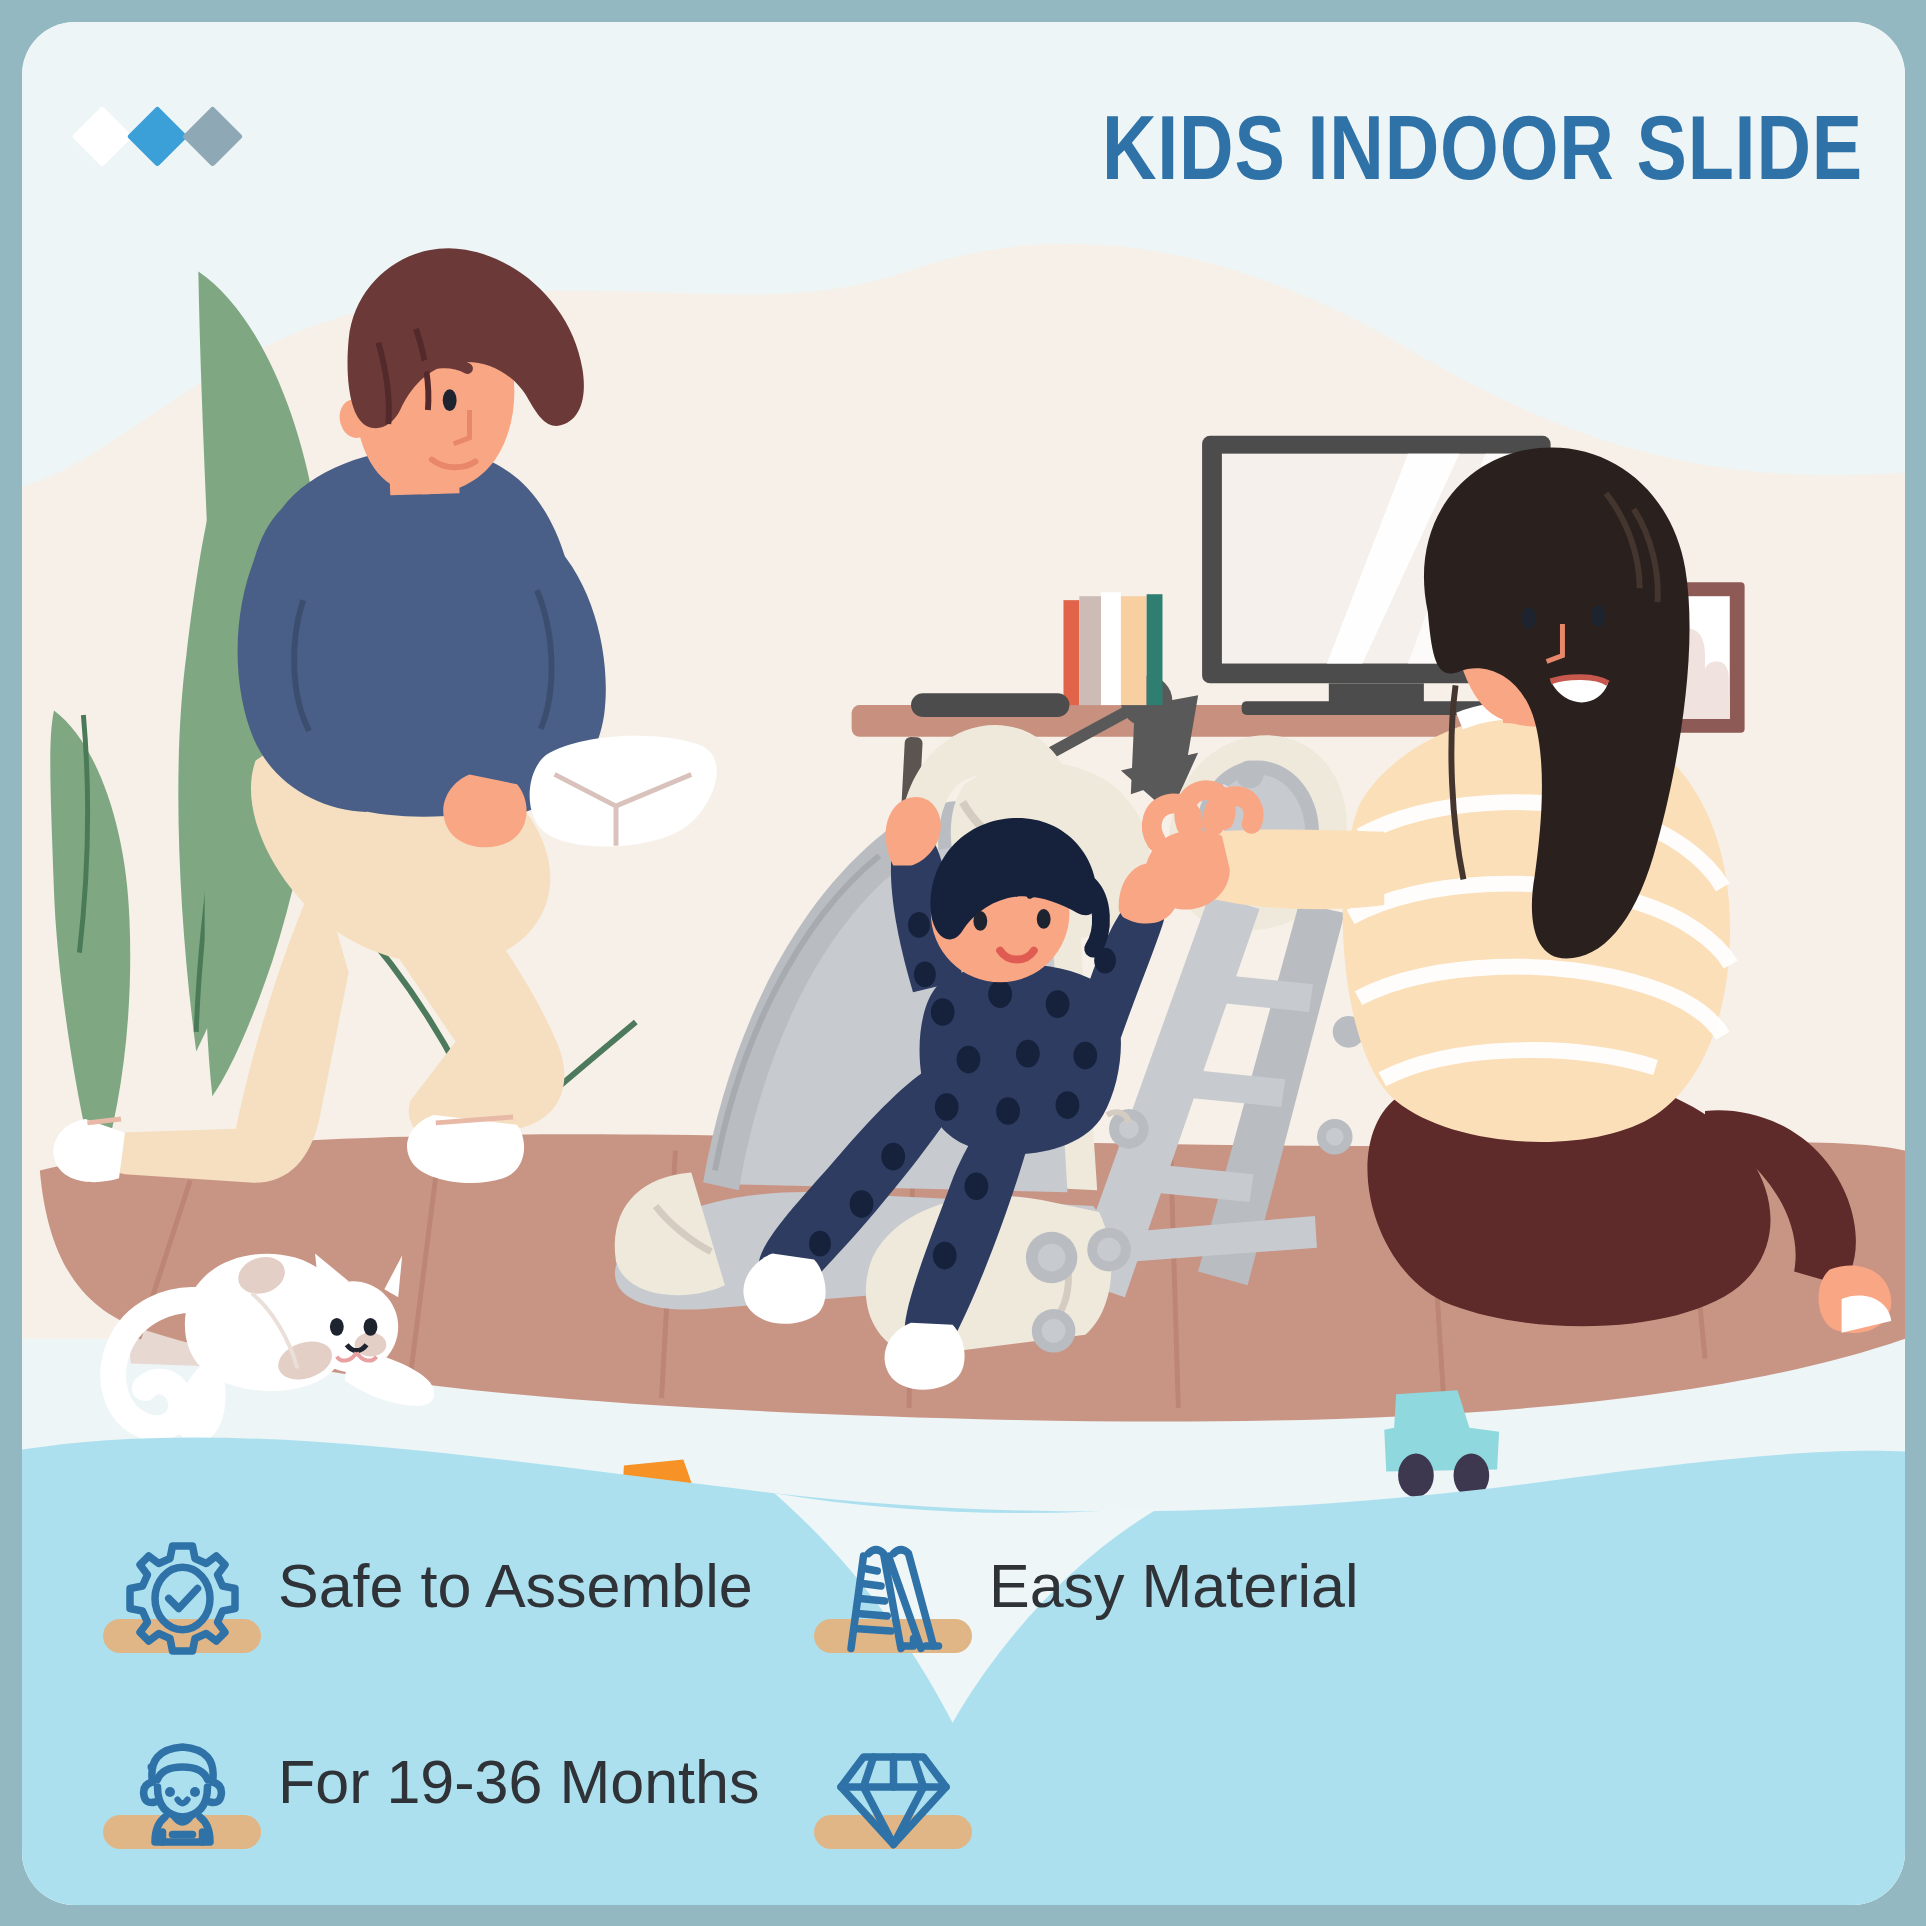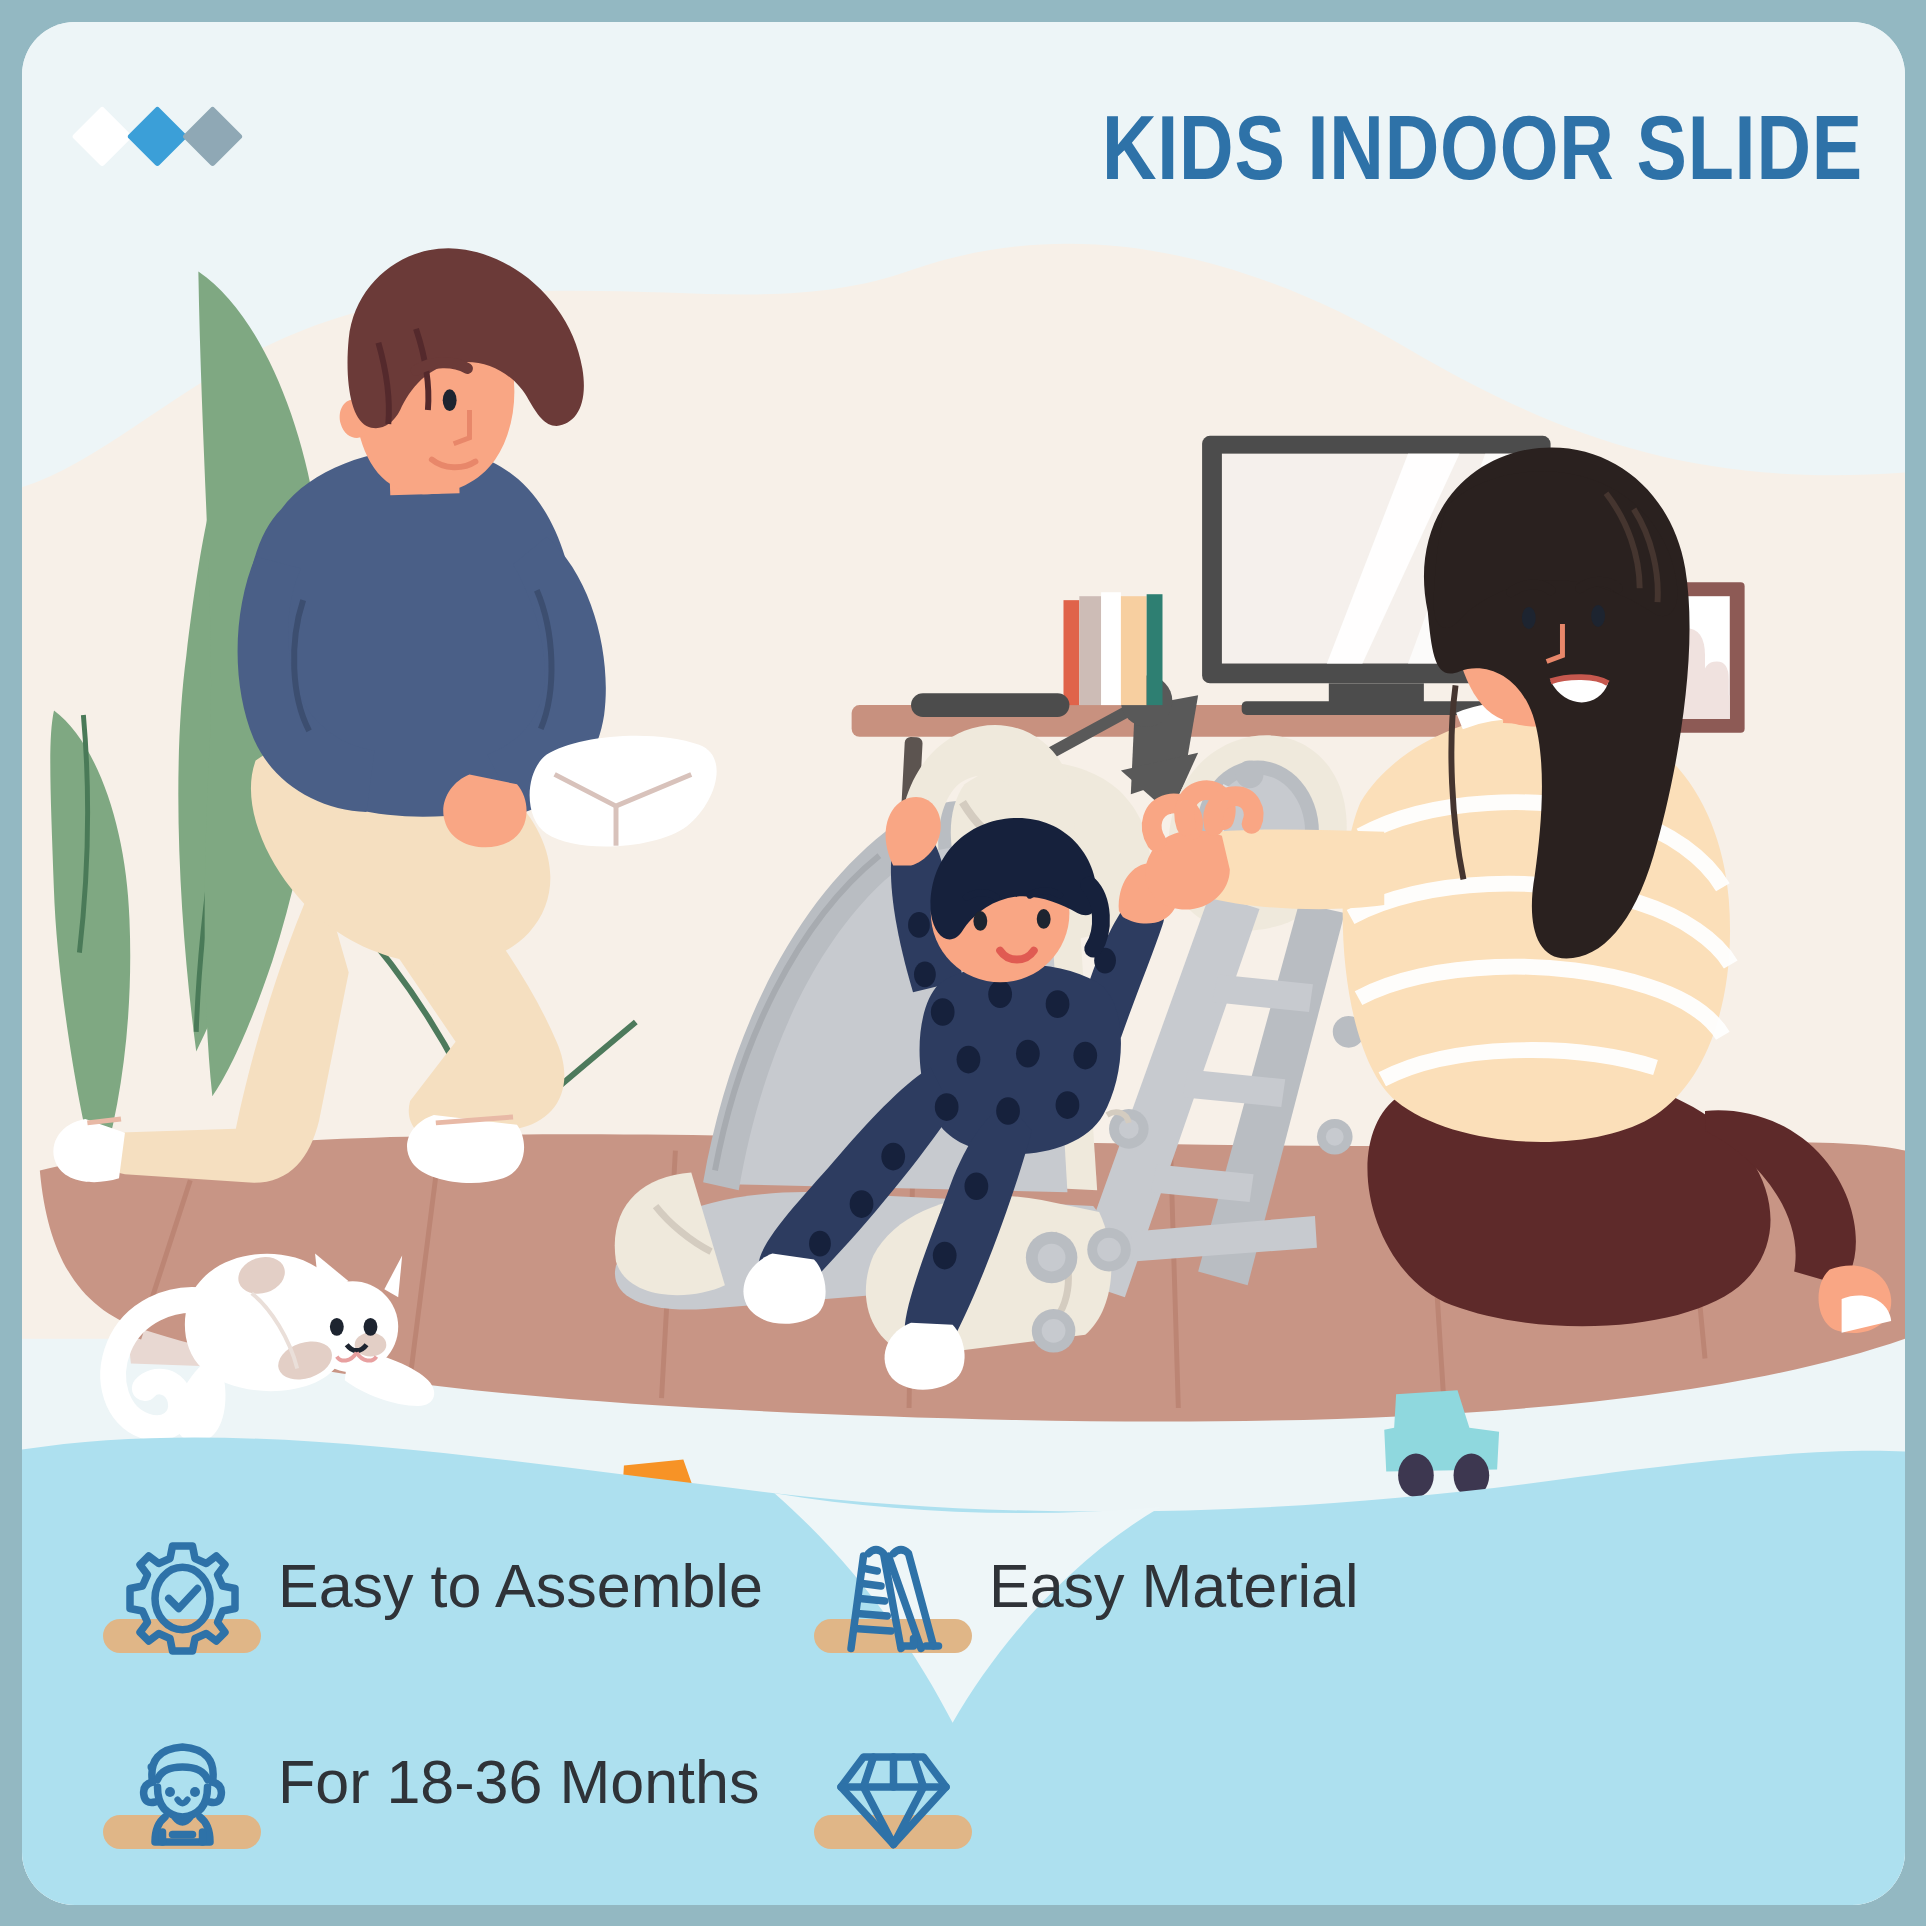--- a/index.html
+++ b/index.html
@@ -479,21 +479,21 @@
               <g fill="none" stroke="#2e72a8" stroke-width="6" stroke-linejoin="round" stroke-linecap="round">
                 <path d="M50 8 L58 8 L60 18 L69 22 L77 16 L84 23 L78 31 L82 40 L92 42 L92 58
                          L82 60 L78 69 L84 77 L77 84 L69 78 L60 82 L58 92 L42 92 L40 82
                          L31 78 L23 84 L16 77 L22 69 L18 60 L8 58 L8 42 L18 40 L22 31
                          L16 23 L23 16 L31 22 L40 18 L42 8 Z"></path>
                 <ellipse cx="50" cy="50" rx="22" ry="25"></ellipse>
                 <path d="M39 50 L47 58 L62 42"></path>
               </g>
             </svg>
           </div>
-          <div class="flabel">Easy to Assemble</div>
+          <div class="flabel">Safe to Assemble</div>
         </div>
 
         <div class="fcell c2">
           <div class="ficon">
             <div class="fpad"></div>
             <svg width="125" height="125" viewBox="0 0 100 100">
               <g fill="none" stroke="#2e72a8" stroke-width="6" stroke-linejoin="round" stroke-linecap="round">
                 <path d="M30 14 Q36 8 42 14 L56 90"></path>
                 <path d="M16 90 L26 16"></path>
                 <path d="M19 74 L48 76"></path>
@@ -529,21 +529,21 @@
                 <path d="M42 82 L58 82"></path>
                 <path d="M34 88 L34 80"></path>
                 <path d="M66 88 L66 80"></path>
               </g>
               <circle cx="40" cy="48" r="4" fill="#2e72a8"></circle>
               <circle cx="60" cy="48" r="4" fill="#2e72a8"></circle>
               <path d="M46 54 Q50 60 54 54" fill="none" stroke="#2e72a8" stroke-width="5" stroke-linecap="round"></path>
               <circle cx="25" cy="28" r="3" fill="#2e72a8"></circle>
             </svg>
           </div>
-          <div class="flabel">For 18-36 Months</div>
+          <div class="flabel">For 19-36 Months</div>
         </div>
 
         <div class="fcell c2">
           <div class="ficon">
             <div class="fpad"></div>
             <svg width="125" height="125" viewBox="0 0 100 100">
               <g fill="none" stroke="#2e72a8" stroke-width="6" stroke-linejoin="round" stroke-linecap="round">
                 <path d="M26 20 L74 20 L92 44 L50 90 L8 44 Z"></path>
                 <path d="M8 44 L92 44"></path>
                 <path d="M34 20 L26 44 L50 90 L74 44 L66 20"></path>

